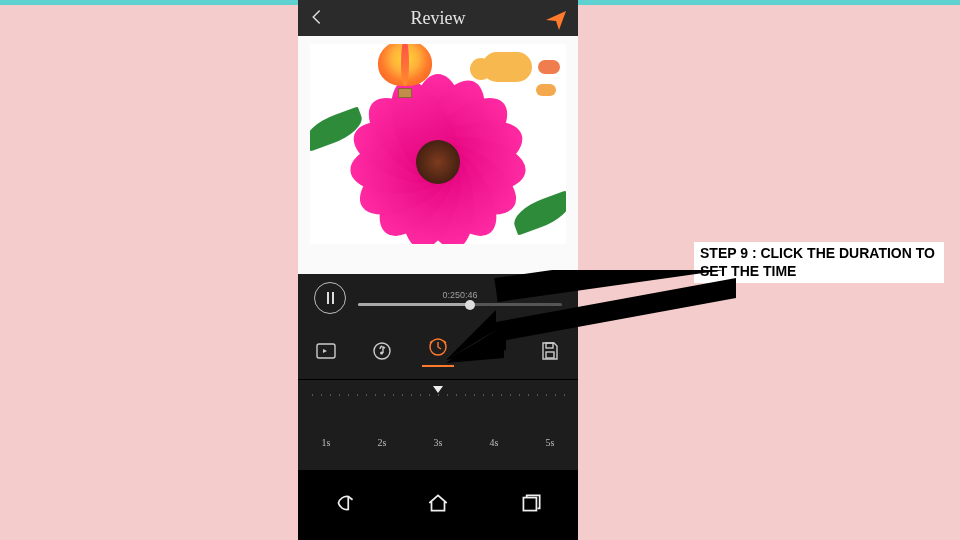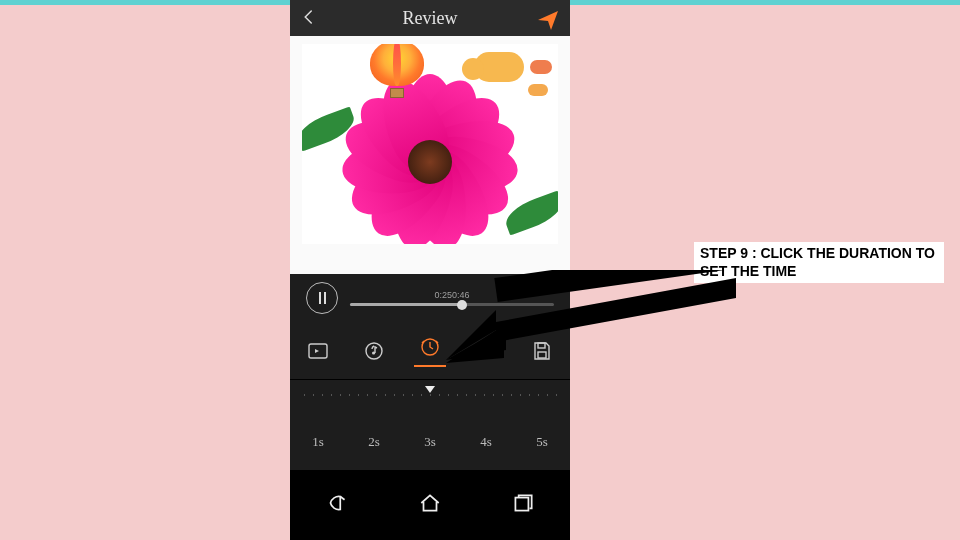--- a/index.html
+++ b/index.html
@@ -1,21 +1,21 @@
 <!DOCTYPE html>
 <html><head>
 <meta charset="utf-8">
 <style>
   * { box-sizing: border-box; margin: 0; padding: 0; }
   html, body { width: 960px; height: 540px; overflow: hidden; font-family: Arial, sans-serif; }
   body { position: relative; }
   .top-strip { position: absolute; top: 0; left: 0; width: 960px; height: 5px; background: #5fd1d1; }
   .slide-bg { position: absolute; top: 5px; left: 0; width: 960px; height: 535px; background: #f4cccc; }
   .phone {
-    position: absolute; top: 0; left: 290px; width: 280px; height: 540px;
+    position: absolute; top: 0; left: 298px; width: 280px; height: 540px;
     background: #1a1a1a; color: #ccc;
   }
   
   .titlebar { position: relative; height: 36px; background: #2b2b2b; display: flex; align-items: center; justify-content: center; }
   .back-btn { position: absolute; left: 10px; top: 8px; color: #ddd; font-size: 18px; }
   .title-text { font-family: 'Brush Script MT', cursive; font-size: 18px; color: #e4e4e4; }
   .send-btn { position: absolute; right: 10px; top: 8px; display: flex; align-items: center; justify-content: center; }
   .send-btn svg { width: 24px; height: 24px; }
   
   .preview { width: 280px; height: 238px; background: #fafafa; position: relative; overflow: hidden; }
@@ -58,21 +58,21 @@
   .tool-underline { height:2px; width:32px; background:#ff7a2b; margin-top:6px;}
   
   .ruler { height:34px; background:#1d1d1d; position:relative; }
   .ruler-dots { position:absolute; left:10px; right:10px; top:14px; height:2px;
     background-image: radial-gradient(circle,#555 1px, transparent 1px);
     background-size: 9px 2px;}
   .ruler-pointer { position:absolute; left:50%; top:6px; transform:translateX(-50%); width:0;height:0;
     border-left:5px solid transparent;border-right:5px solid transparent;border-top:7px solid #eee;}
   
   .durations { height: 56px; display:flex; justify-content:space-around; align-items:center; background:#1d1d1d;}
-  .dur { color:#bdbdbd; font-size:13px; font-family: Georgia, serif;}
+  .dur { color:#bdbdbd; font-size:10px; font-family: Georgia, serif;}
   
   .navbar { height: 70px; background:#000; display:flex; justify-content:space-around; align-items:center;}
   .navbar svg { width:26px; height:26px; stroke:#eee; fill:none; stroke-width:1.6;}
   
   .instruction { position:absolute; left:694px; top:210px; width:250px;
     background:#fff; padding:3px 6px; font-size:14px; font-weight:bold; color:#000; line-height:1.25;margin-top:32px;}
   
   .arrow-wrap { position:absolute; left:446px; top:270px; width:290px; height:100px; pointer-events:none;}
 </style>
 </head>

